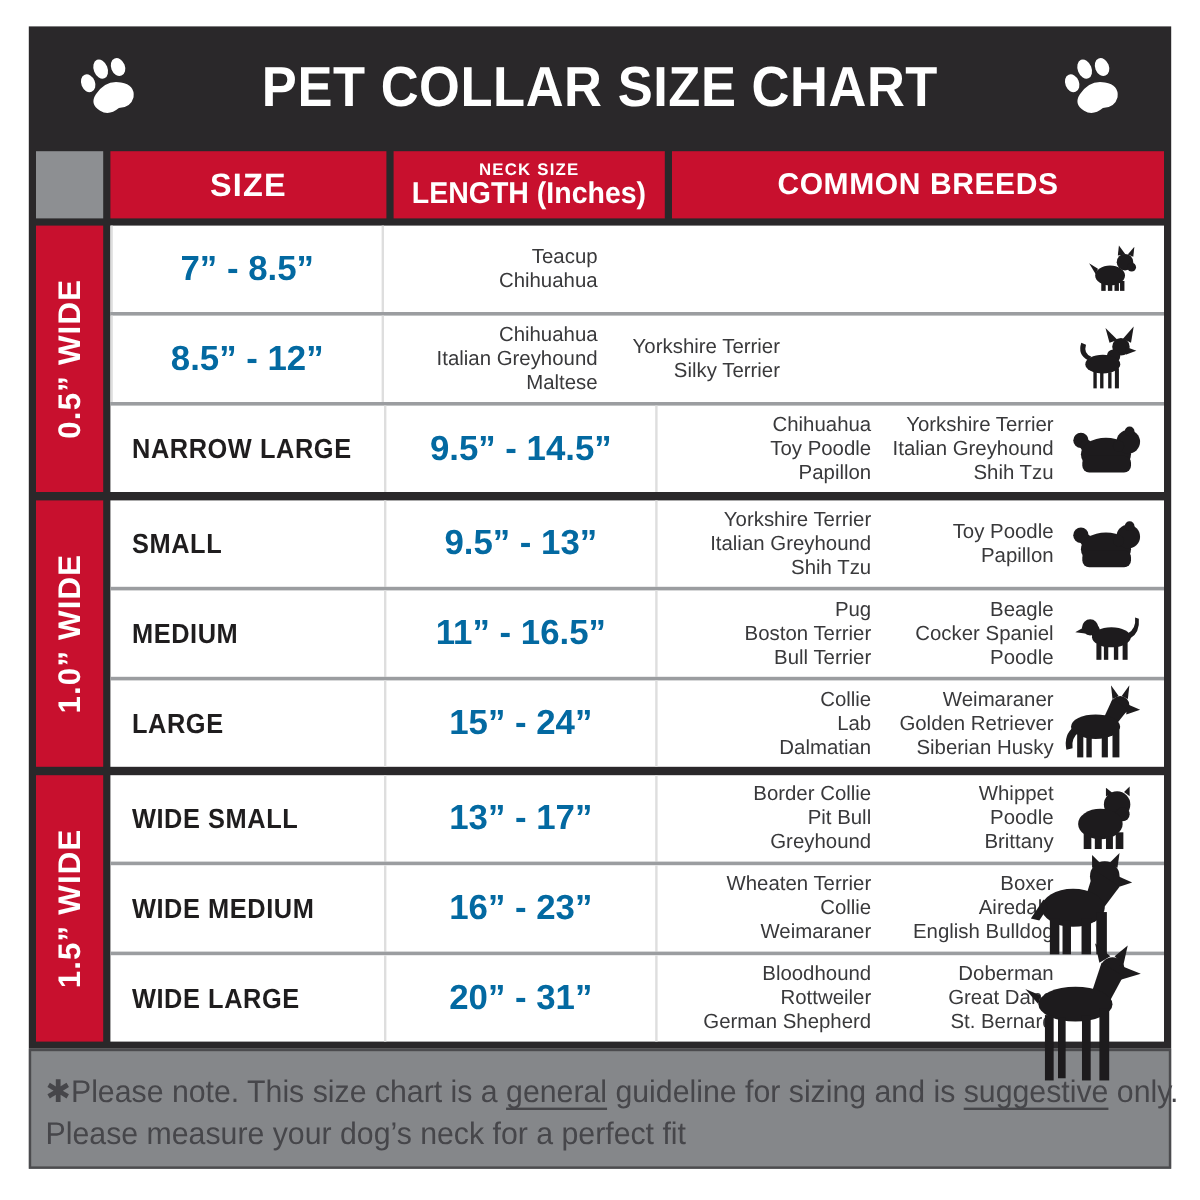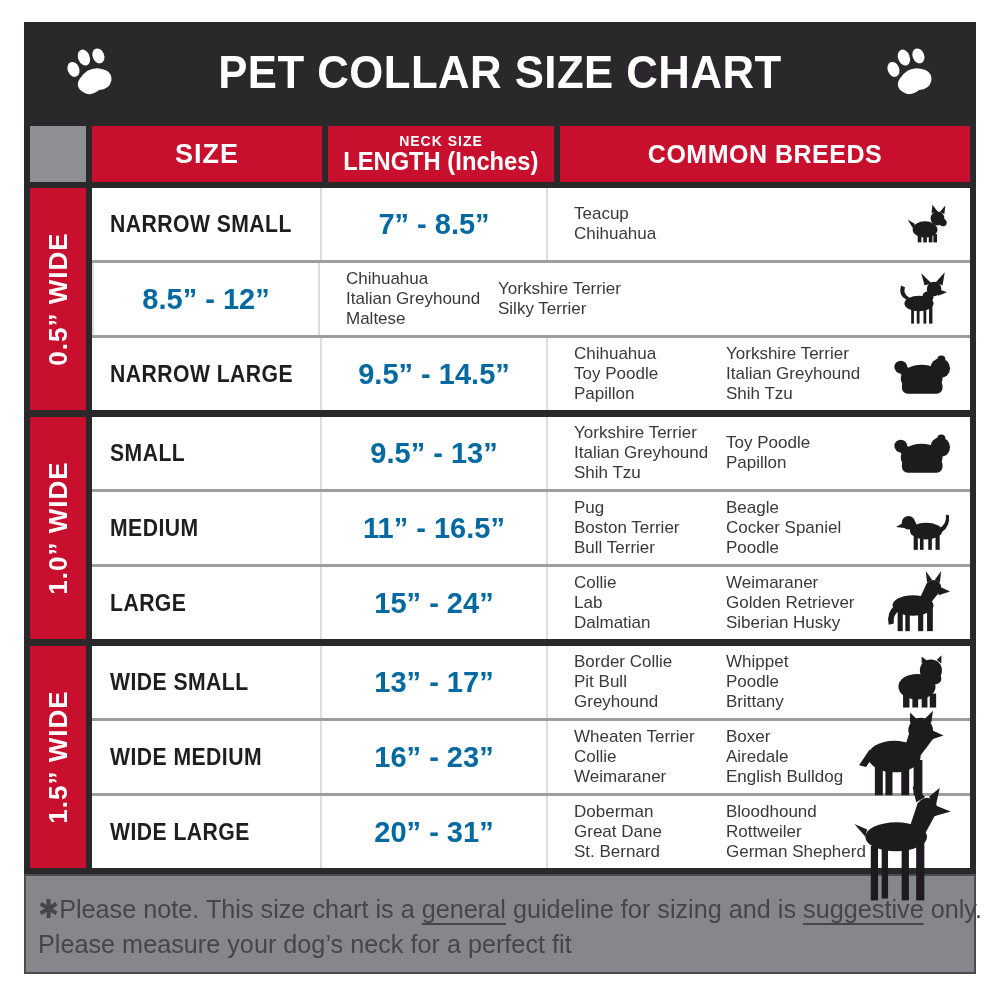--- a/index.html
+++ b/index.html
@@ -36,21 +36,21 @@
   .rowsep{height:3px;background:#9b9da0;}
   .vline{width:2px;background:#dedede;flex:0 0 auto;}
   .cell{box-sizing:border-box;}
   .cell.size{width:228px;display:flex;align-items:center;padding-left:18px;
     font-size:23px;font-weight:700;letter-spacing:.5px;color:#1f1d1e;flex:0 0 auto;}
   .cell.size span{transform:scaleX(.92);transform-origin:left center;white-space:nowrap;}
   .cell.range{width:224px;display:flex;align-items:center;justify-content:center;
     font-size:29px;font-weight:700;color:#0369a1;flex:0 0 auto;}
   .cell.breedlist{flex:1;display:flex;align-items:center;position:relative;padding-left:26px;}
   .bcol{width:152px;font-size:17px;line-height:20px;color:#39393b;flex:0 0 auto;}
-  .bcol span{display:block;white-space:nowrap;}
+  .bcol span{display:block;white-space:nowrap;text-align:right;}
   .dog{position:absolute;right:12px;top:50%;transform:translateY(-50%);z-index:5;line-height:0;}
   .dog svg{fill:#1d1b1d;}
   .dog.doberman{top:auto;bottom:-36px;transform:none;}
   .dog.pitbull{top:auto;bottom:-4px;transform:none;}
 
   
   .note{background:#85878a;border:2px solid #4b4b4e;box-sizing:border-box;
     padding:16px 12px 10px 12px;color:#46464a;font-size:26px;line-height:35px;}
   .note p{margin:0;transform:scaleX(.97);transform-origin:left center;white-space:nowrap;}
   .note .u{text-decoration:underline;text-underline-offset:5px;text-decoration-thickness:2px;}
@@ -98,23 +98,20 @@
 
     <div class="tbody">
 
       <section class="group">
         <div class="glabel">
           <span class="vtext">0.5” WIDE</span>
         </div>
         <div class="rows">
 
           <div class="row">
-            <div class="cell size">
-                <span>NARROW SMALL</span>
-              </div>
             <div class="vline"></div>
             <div class="cell range">7” - 8.5”</div>
             <div class="vline"></div>
             <div class="cell breedlist">
               <div class="bcol">
                 <span>Teacup</span>
                   <span>Chihuahua</span>
                   <span></span>
               </div>
               <div class="bcol">
@@ -402,28 +399,28 @@
 
           <div class="row">
             <div class="cell size">
                 <span>WIDE LARGE</span>
               </div>
             <div class="vline"></div>
             <div class="cell range">20” - 31”</div>
             <div class="vline"></div>
             <div class="cell breedlist">
               <div class="bcol">
+                <span>Bloodhound</span>
+                  <span>Rottweiler</span>
+                  <span>German Shepherd</span>
+              </div>
+              <div class="bcol">
                 <span>Doberman</span>
                   <span>Great Dane</span>
                   <span>St. Bernard</span>
-              </div>
-              <div class="bcol">
-                <span>Bloodhound</span>
-                  <span>Rottweiler</span>
-                  <span>German Shepherd</span>
               </div>
               <span class="dog doberman">
                 <svg viewBox="0 0 120 130" height="118">
                     <polygon points="74,18 70,0 84,12"></polygon>
                     <polygon points="88,12 100,2 96,20"></polygon>
                     <circle cx="86" cy="24" r="11"></circle>
                     <polygon points="92,20 112,28 92,34"></polygon>
                     <polygon points="66,48 76,18 96,30 82,56"></polygon>
                     <ellipse cx="52" cy="56" rx="34" ry="16"></ellipse>
                     <polygon points="20,48 6,42 18,56"></polygon>

